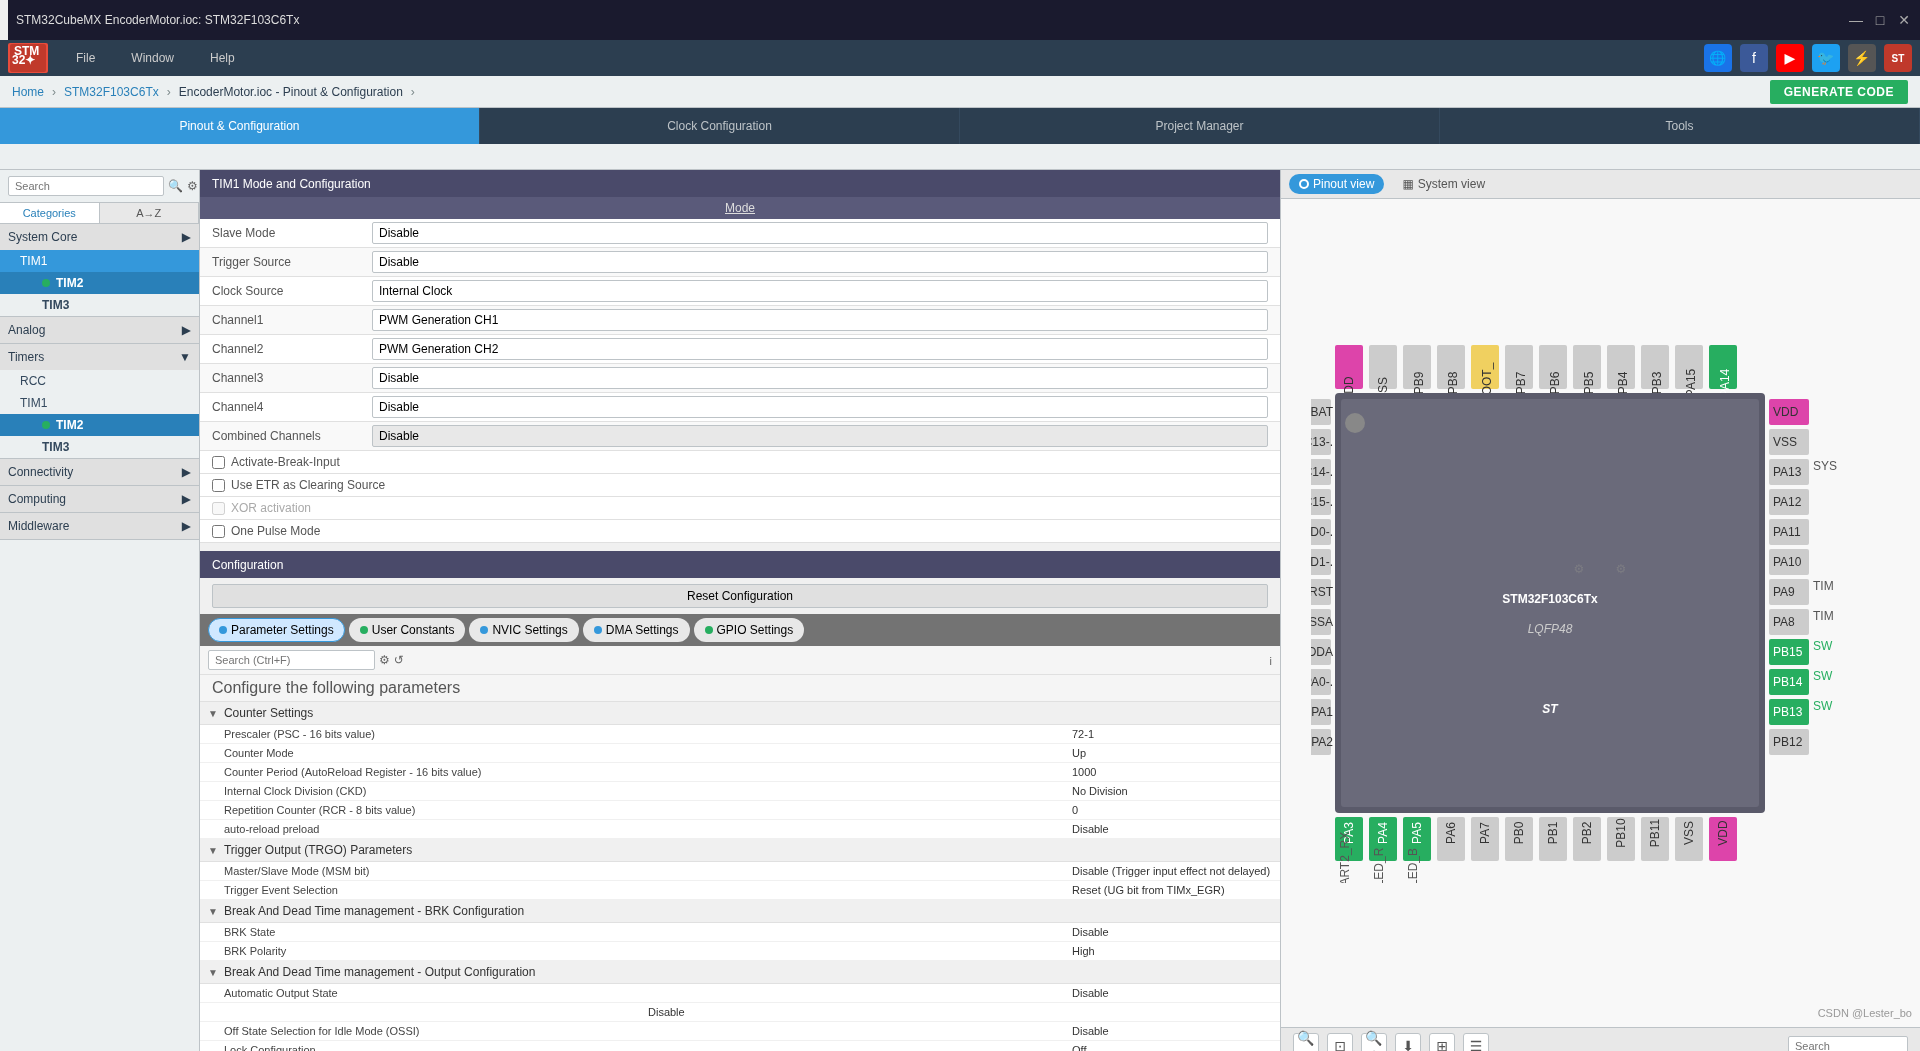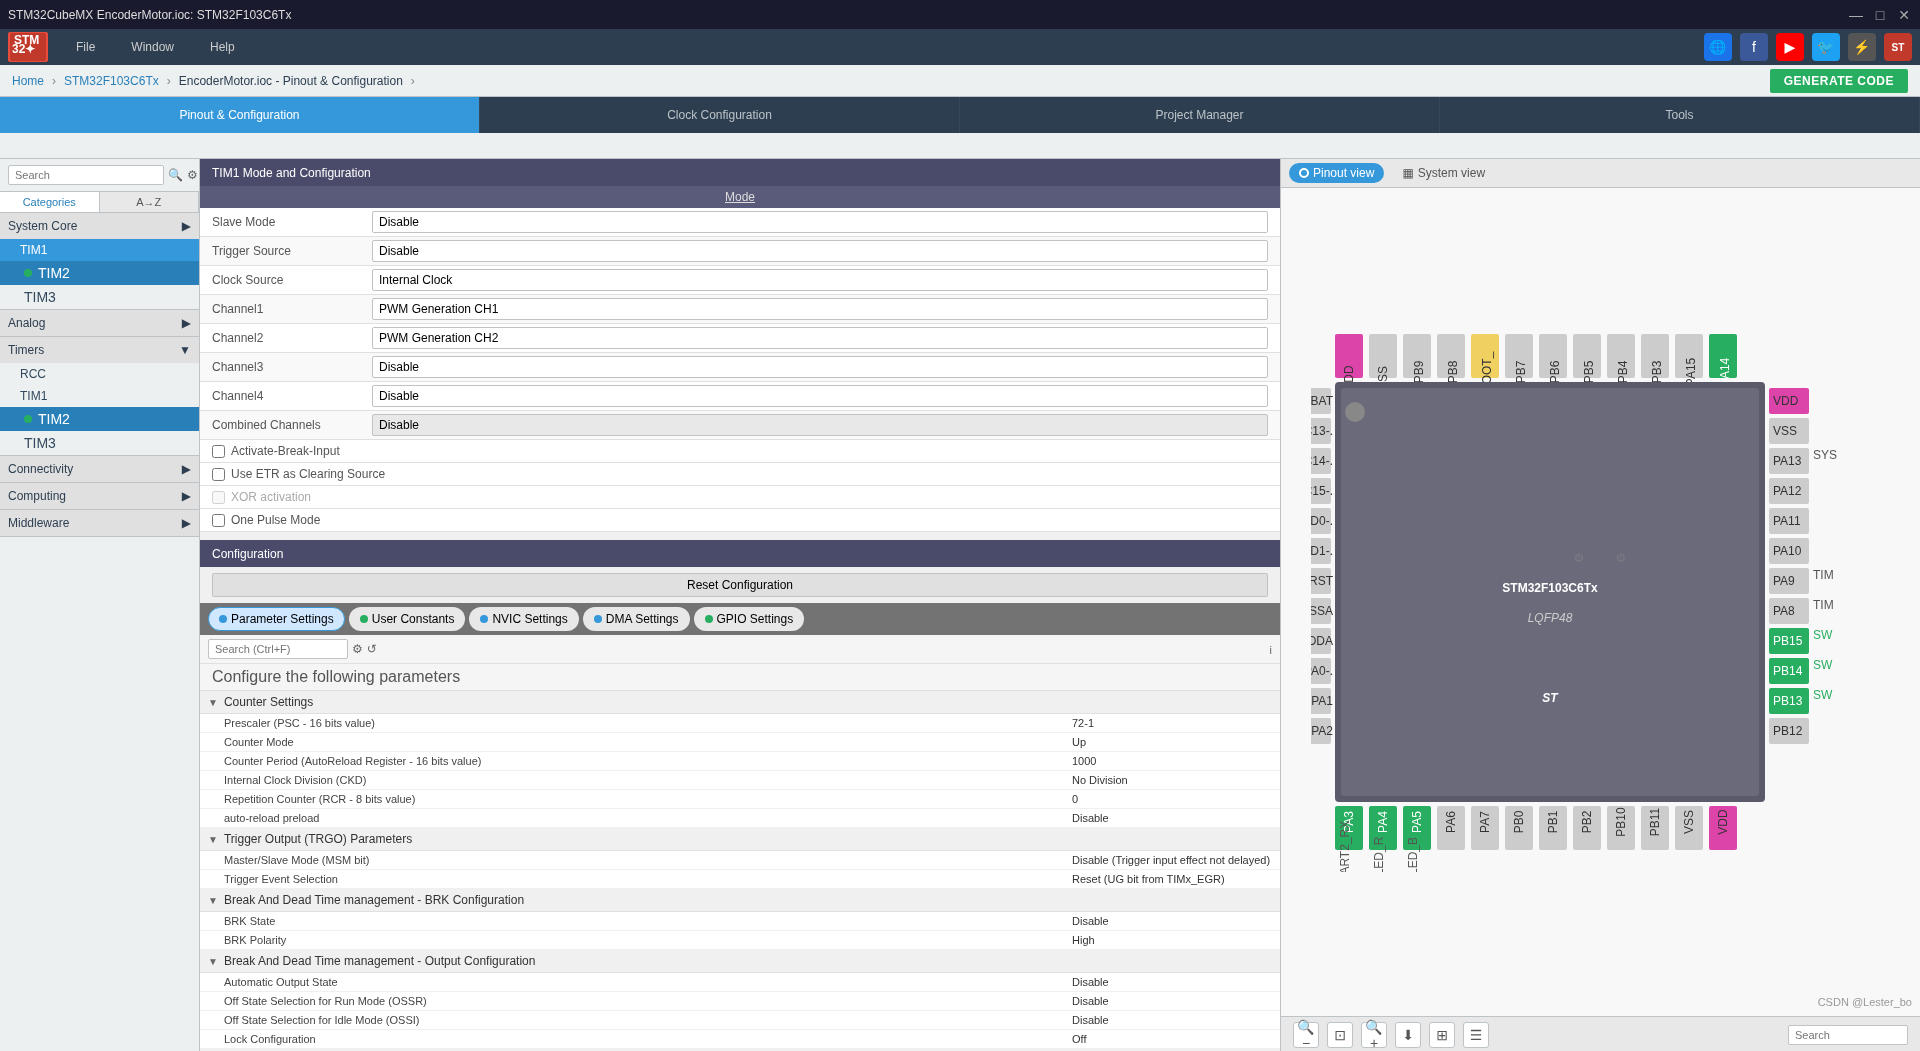--- a/index.html
+++ b/index.html
@@ -1,26 +1,27 @@
 <!DOCTYPE html>
 <html><head>
   <meta charset="utf-8">
   <style>
     * { box-sizing: border-box; margin: 0; padding: 0; font-family: 'Segoe UI', Arial, sans-serif; font-size: 12px; }
     body { width: 1920px; height: 1051px; overflow: hidden; background: #f0f0f0; }
 
     
     .titlebar {
-      height: 29px;
+      height: 40px;
       background: #1a1a2e;
       color: #ccc;
       display: flex;
       align-items: center;
       padding: 0 8px;
       justify-content: space-between;
+      margin-left: 8px;
     }
     .titlebar-title { font-size: 12px; color: #ddd; }
     .titlebar-controls { display: flex; gap: 8px; }
     .titlebar-btn { width: 16px; height: 16px; border: none; background: transparent; color: #aaa; cursor: pointer; font-size: 14px; display: flex; align-items: center; justify-content: center; }
 
     
     .menubar {
       height: 36px;
       background: #2c3e50;
       display: flex;
@@ -137,21 +138,21 @@
       color: #2c3e50;
     }
     .sidebar-section-item {
       padding: 4px 8px 4px 20px;
       cursor: pointer;
       color: #34495e;
       display: flex;
       align-items: center;
     }
     .sidebar-section-item.selected { background: #3498db; color: white; }
-    .sidebar-section-item.sub-item { padding-left: 24px; font-size: 14px; }
+    .sidebar-section-item.sub-item { padding-left: 42px; font-size: 12px; font-weight: bold; }
     .sidebar-section-item.sub-item.active { background: #2980b9; color: white; }
     .sidebar-dot { width: 8px; height: 8px; border-radius: 50%; background: #27ae60; margin-right: 6px; flex-shrink: 0; }
 
     
     .main-panel {
       flex: 1;
       display: flex;
       flex-direction: column;
       overflow: hidden;
     }
@@ -245,21 +246,21 @@
     .param-tab:not(.active) { background: #e8e8e8; }
 
     .param-search {
       padding: 4px 8px;
       display: flex;
       align-items: center;
       gap: 4px;
       background: #f5f5f5;
       border-bottom: 1px solid #e0e0e0;
     }
-    .param-search input { border: 1px solid #bdc3c7; border-radius: 2px; padding: 3px 6px; font-size: 11px; width: 140px; }
+    .param-search input { border: 1px solid #bdc3c7; border-radius: 2px; padding: 3px 6px; font-size: 11px; width: 167px; }
     .param-search-info { margin-left: auto; color: #666; font-size: 11px; cursor: pointer; }
 
     .configure-text {
       padding: 4px 12px;
       color: #555;
       font-size: 16px;
       background: #f5f5f5;
       border-bottom: 1px solid #e0e0e0;
     }
 
@@ -659,21 +660,20 @@
 
       <div class="param-group-header">
         <span class="arrow">▼</span>
         <span>Break And Dead Time management - Output Configuration</span>
       </div>
       <div class="param-row">
         <span class="param-name">Automatic Output State</span>
         <span class="param-value">Disable</span>
       </div>
       <div class="param-row">
-        <span class="param-name">Off State Selection for Run Mode (OSSR)</span>
         <span class="param-value">Disable</span>
       </div>
       <div class="param-row">
         <span class="param-name">Off State Selection for Idle Mode (OSSI)</span>
         <span class="param-value">Disable</span>
       </div>
       <div class="param-row">
         <span class="param-name">Lock Configuration</span>
         <span class="param-value">Off</span>
       </div>

